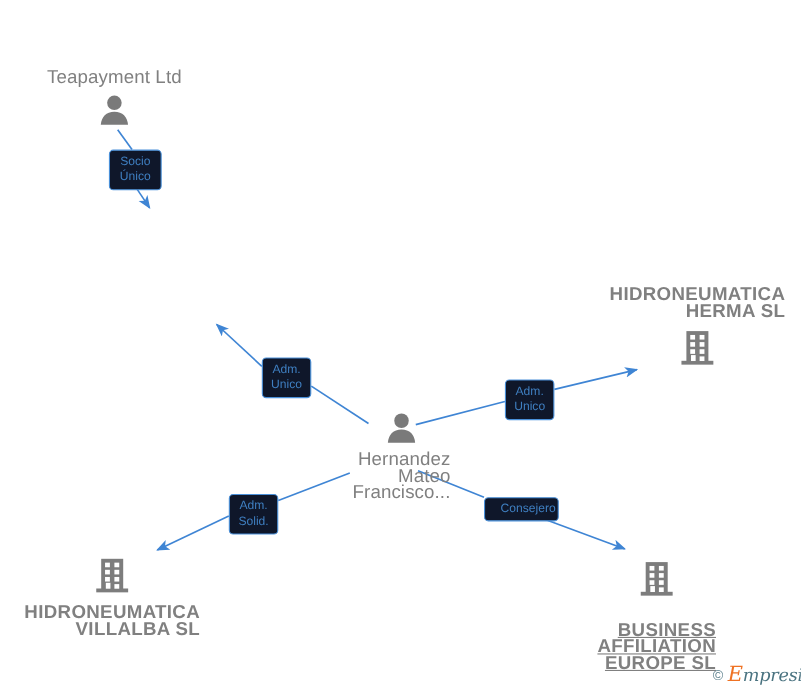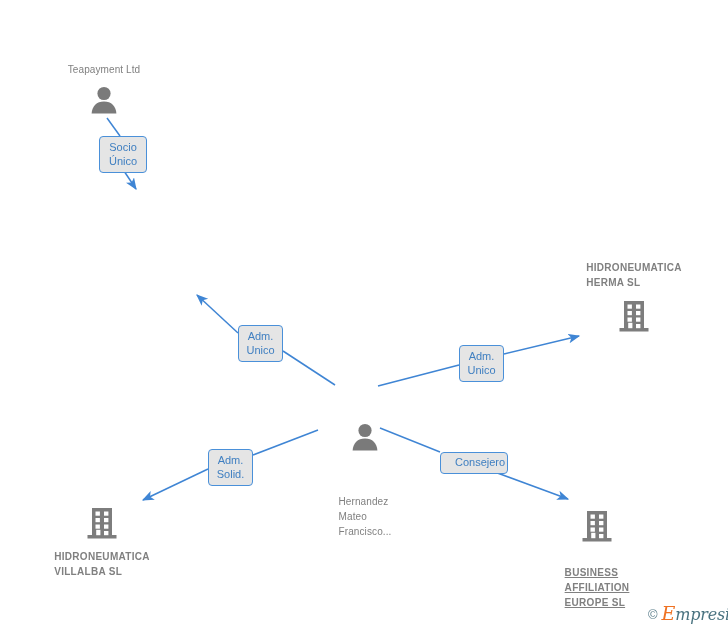--- a/index.html
+++ b/index.html
@@ -31,42 +31,42 @@
   }
   .node {
     position: absolute;
     display: flex;
     flex-direction: column;
     align-items: center;
     width: 160px;
   }
   .node-label {
     color: #808080;
-    font-size: 10px;
+    font-size: 17px;
     line-height: 15px;
-    text-align: left;
+    text-align: right;
     letter-spacing: 0.1px;
     white-space: pre-line;
   }
   .node-label.bold {
     font-weight: bold;
     color: #808080;
     letter-spacing: 0.3px;
   }
   .node-label.plain {
     font-weight: normal;
   }
   .icon-wrap {
     line-height: 0;
   }
   .edge-label {
     position: absolute;
     border: 1.6px solid #4a90d9;
     border-radius: 4px;
-    background: #e5e5e5;
+    background: #0f172a;
     color: #3f7fc1;
     font-size: 11px;
     line-height: 13.5px;
     text-align: center;
     padding: 4px 7px;
     white-space: pre-line;
     box-sizing: border-box;
   }
   .edge-label.one-line {
     padding: 3px 14px;
@@ -142,21 +142,21 @@
     <div class="node-label plain">Teapayment Ltd</div>
     <div class="icon-wrap" style="margin-top:6px;">
       <svg width="34" height="34" viewBox="0 0 34 34">
         <circle cx="17" cy="10.5" r="6.6" fill="#7a7a7a"></circle>
         <path d="M17 18.5 C9.5 18.5 5.2 23 4.6 30.5 L29.4 30.5 C28.8 23 24.5 18.5 17 18.5 Z" fill="#7a7a7a"></path>
       </svg>
     </div>
   </div>
 
 
-  <div class="node" style="left:285px; top:420px;gap:36px;">
+  <div class="node" style="left:285px; top:372px;">
     <div class="icon-wrap">
       <svg width="34" height="34" viewBox="0 0 34 34">
         <circle cx="17" cy="10.5" r="6.6" fill="#7a7a7a"></circle>
         <path d="M17 18.5 C9.5 18.5 5.2 23 4.6 30.5 L29.4 30.5 C28.8 23 24.5 18.5 17 18.5 Z" fill="#7a7a7a"></path>
       </svg>
     </div>
     <div class="node-label plain" style="margin-top:4px;">Hernandez
 Mateo
 Francisco...</div>
   </div>

